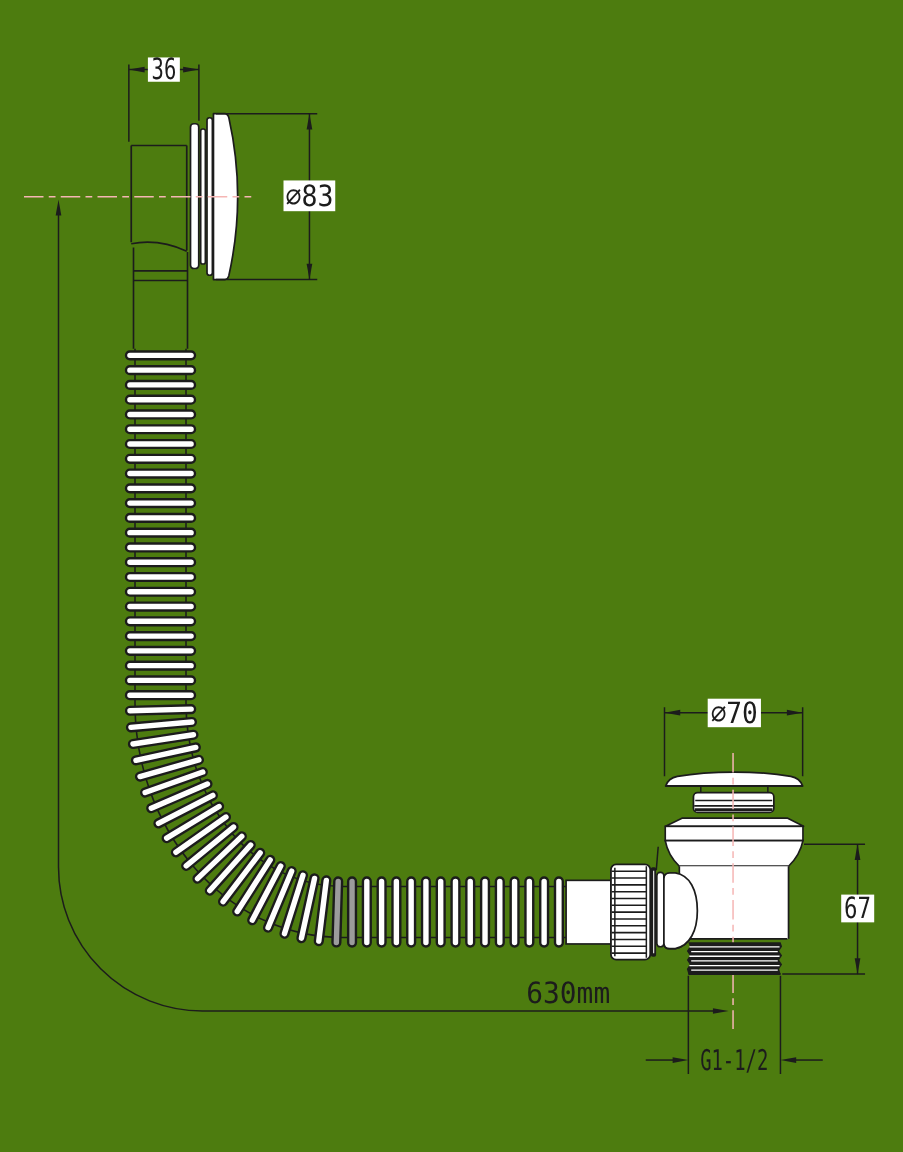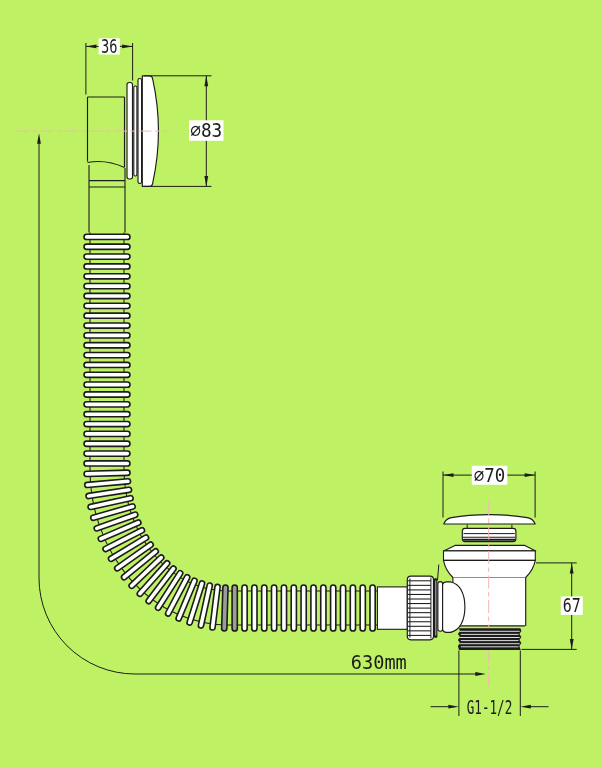--- a/index.html
+++ b/index.html
@@ -1,17 +1,17 @@
 <!DOCTYPE html>
 <html><head>
 <meta charset="utf-8">
 <style>
   html, body { margin: 0; padding: 0; background: #ffffff; }
   body { width: 602px; height: 768px; overflow: hidden; font-family: "DejaVu Sans Mono", monospace; }
-  #stage { width: 602px; height: 768px; position: relative; background: #bef264; text-align: right; }
+  #stage { width: 602px; height: 768px; position: relative; background: #4d7c0f; text-align: right; }
   svg { display: block; }
   text { font-family: "DejaVu Sans Mono", monospace; }
 </style>
 </head>
 <body>
 
 <div id="stage">
   <svg id="cad" width="602" height="768" viewBox="0 0 602 768">
       <g>
         <path d="M87.5,97 L124.5,97" stroke="#1c1c1c" stroke-width="1.15" fill="none" stroke-linejoin="round"></path>

